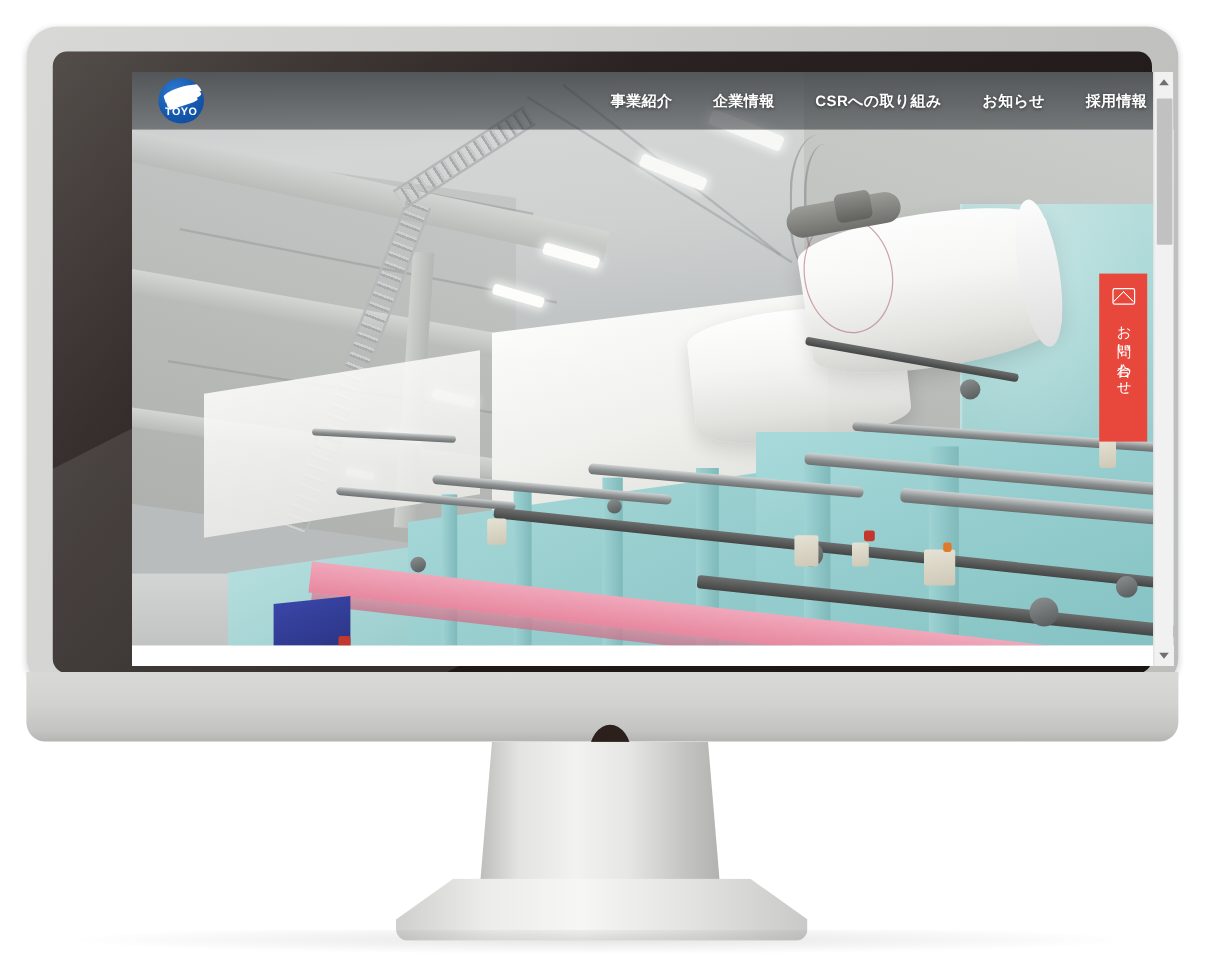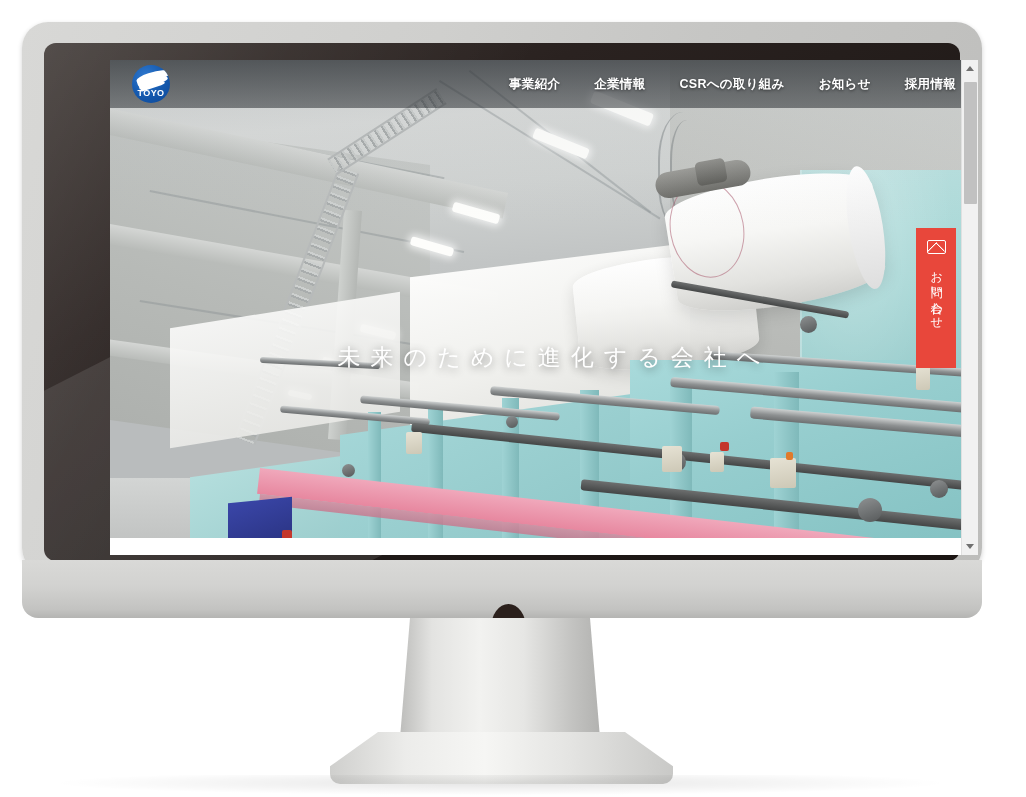--- a/index.html
+++ b/index.html
@@ -414,21 +414,20 @@
 
       <nav class="nav">
         <a href="#">事業紹介</a>
         <a href="#">企業情報</a>
         <a href="#">CSRへの取り組み</a>
         <a href="#">お知らせ</a>
         <a href="#">採用情報</a>
       </nav>
     </div>
 
-    <div class="hero-title">未来のために進化する会社へ</div>
 
     <div class="contact-tab">
       <span class="env"></span>
       <span class="ct-label">お問い合わせ</span>
     </div>
 
     <div class="scrollbar">
       <div class="sb-btn sb-up">
           <span class="arr"></span>
         </div>

